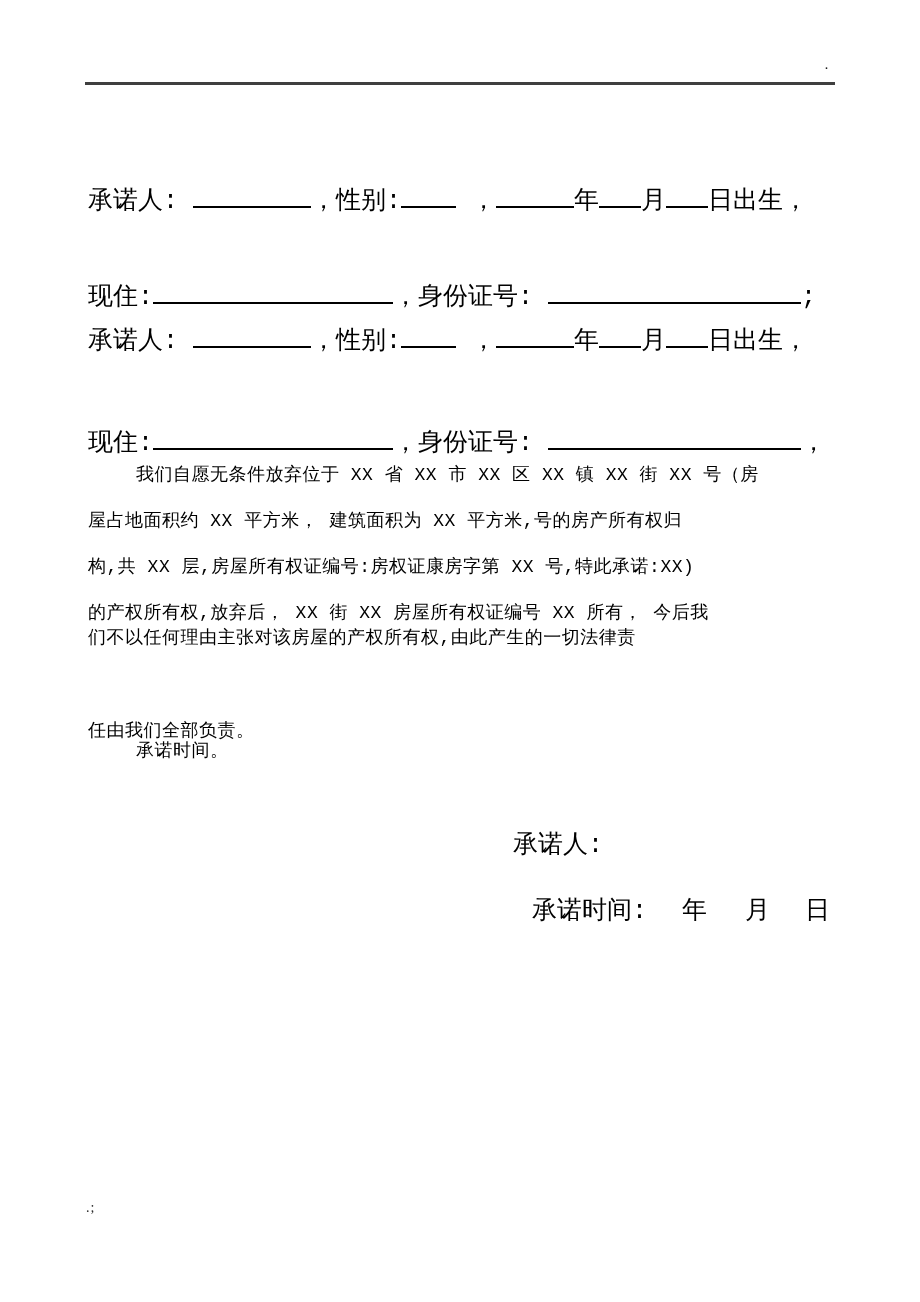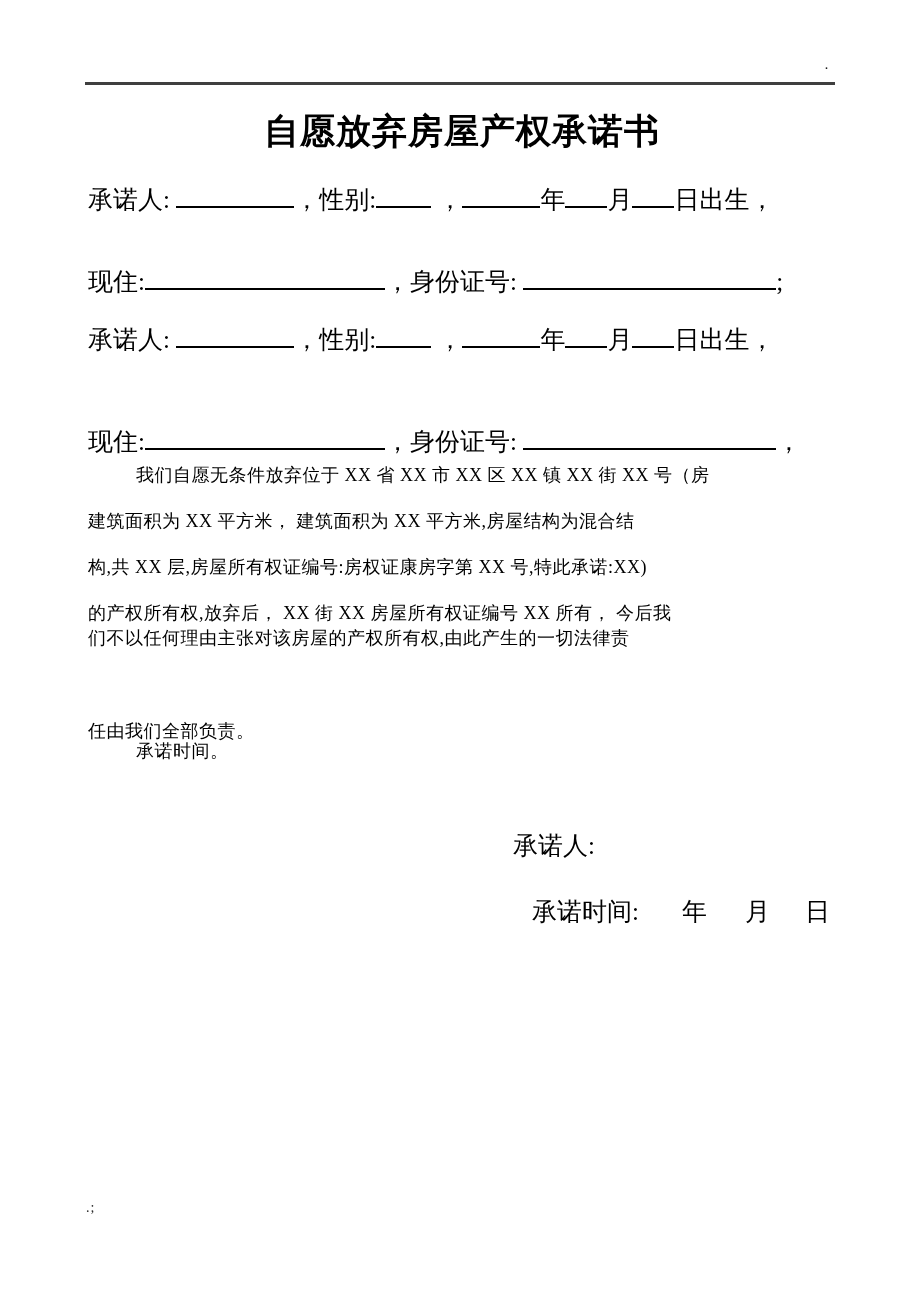--- a/index.html
+++ b/index.html
@@ -1,15 +1,15 @@
 <!DOCTYPE html>
 <html><head>
 <meta charset="utf-8">
 <style>
-  * { margin: 0; padding: 0; box-sizing: border-box; }
+  * { margin: 0; padding: 0; box-sizing: border-box; font-family: Liberation Mono, monospace; }
   html, body { background: #e8e8e8; }
   .page {
     position: relative;
     width: 920px;
     height: 1302px;
     margin: 0 auto;
     background: #ffffff;
     color: #000000;
     font-family: "Liberation Serif", "DejaVu Serif", serif;
     overflow: hidden;
@@ -87,32 +87,31 @@
   .sd-month { left: 232px; }
   .sd-day   { left: 292px; }
 </style>
 </head>
 <body>
 
 <div class="page">
   <div class="top-rule"></div>
   <span class="corner-top">·</span>
 
-  <h1 class="title">自愿放弃房屋产权承诺书</h1>
 
   <div>
       <div class="form-line" style="top: 178px;"><span class="seg-text">承诺人: </span><span class="blank" style="width: 118px;"></span><span class="seg-text">，性别:</span><span class="blank" style="width: 55px;"></span><span class="seg-text"> ，</span><span class="blank" style="width: 78px;"></span><span class="seg-text">年</span><span class="blank" style="width: 42px;"></span><span class="seg-text">月</span><span class="blank" style="width: 42px;"></span><span class="seg-text">日出生，</span></div>
-      <div class="form-line" style="top: 260px;"><span class="seg-text">现住:</span><span class="blank" style="width: 240px;"></span><span class="seg-text">，身份证号: </span><span class="blank" style="width: 253px;"></span><span class="seg-text">;</span></div>
+      <div class="form-line" style="top: 274px;"><span class="seg-text">现住:</span><span class="blank" style="width: 240px;"></span><span class="seg-text">，身份证号: </span><span class="blank" style="width: 253px;"></span><span class="seg-text">;</span></div>
       <div class="form-line" style="top: 318px;"><span class="seg-text">承诺人: </span><span class="blank" style="width: 118px;"></span><span class="seg-text">，性别:</span><span class="blank" style="width: 55px;"></span><span class="seg-text"> ，</span><span class="blank" style="width: 78px;"></span><span class="seg-text">年</span><span class="blank" style="width: 42px;"></span><span class="seg-text">月</span><span class="blank" style="width: 42px;"></span><span class="seg-text">日出生，</span></div>
       <div class="form-line" style="top: 420px;"><span class="seg-text">现住:</span><span class="blank" style="width: 240px;"></span><span class="seg-text">，身份证号: </span><span class="blank" style="width: 253px;"></span><span class="seg-text">，</span></div>
     </div>
 
   <div>
       <div class="para-line indent" style="top: 452px;">我们自愿无条件放弃位于 XX 省 XX 市 XX 区 XX 镇 XX 街 XX 号（房</div>
-      <div class="para-line" style="top: 498px;">建筑面积为 XX 平方米， 建筑面积为 XX 平方米,房屋结构为混合结</div>
+      <div class="para-line" style="top: 498px;">屋占地面积约 XX 平方米， 建筑面积为 XX 平方米,号的房产所有权归</div>
       <div class="para-line" style="top: 544px;">构,共 XX 层,房屋所有权证编号:房权证康房字第 XX 号,特此承诺:XX)</div>
       <div class="para-line" style="top: 590px;">的产权所有权,放弃后， XX 街 XX 房屋所有权证编号 XX 所有， 今后我</div>
       <div class="para-line" style="top: 615px;">们不以任何理由主张对该房屋的产权所有权,由此产生的一切法律责</div>
       <div class="para-line" style="top: 708px;">任由我们全部负责。</div>
       <div class="para-line indent" style="top: 728px;">承诺时间。</div>
     </div>
 
   <div class="sig-row sig-name-row">
     <span>承诺人:</span>
   </div>

